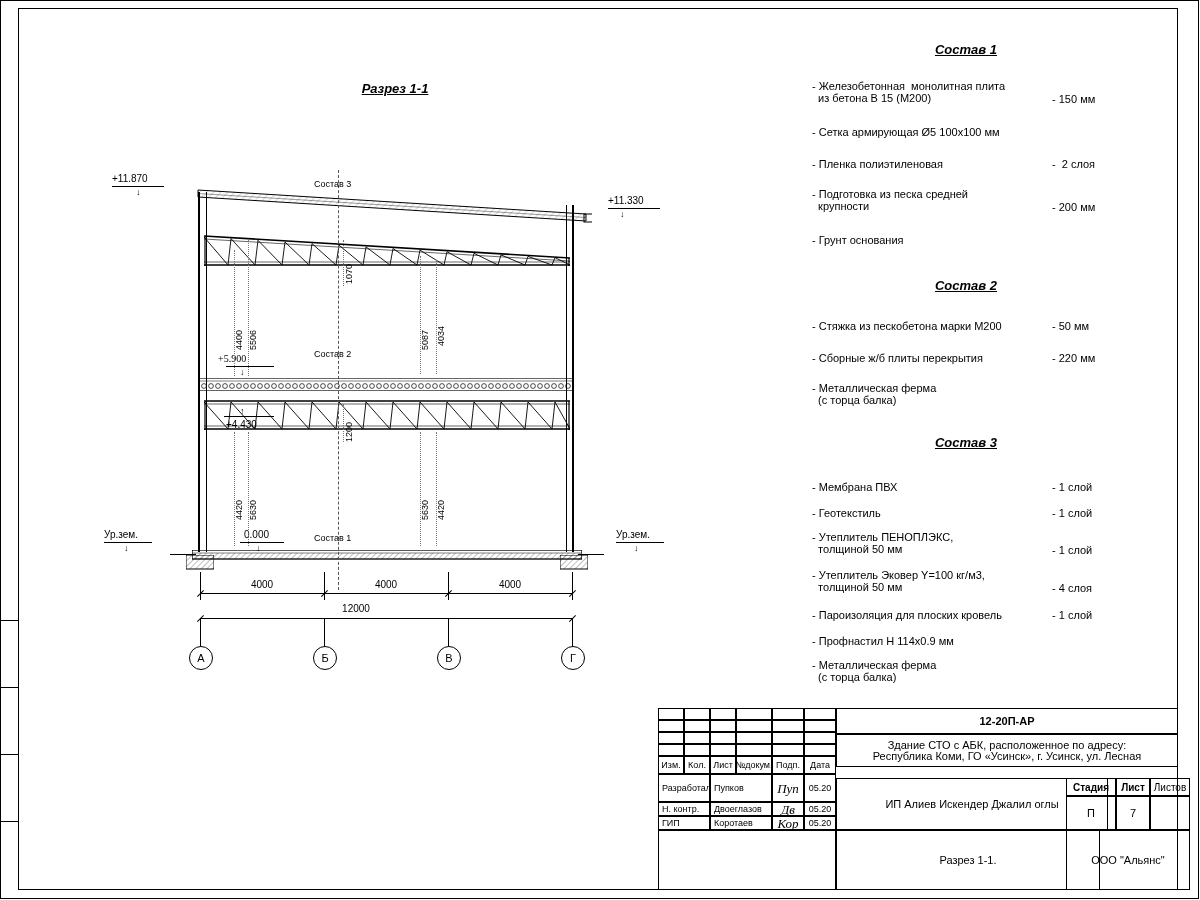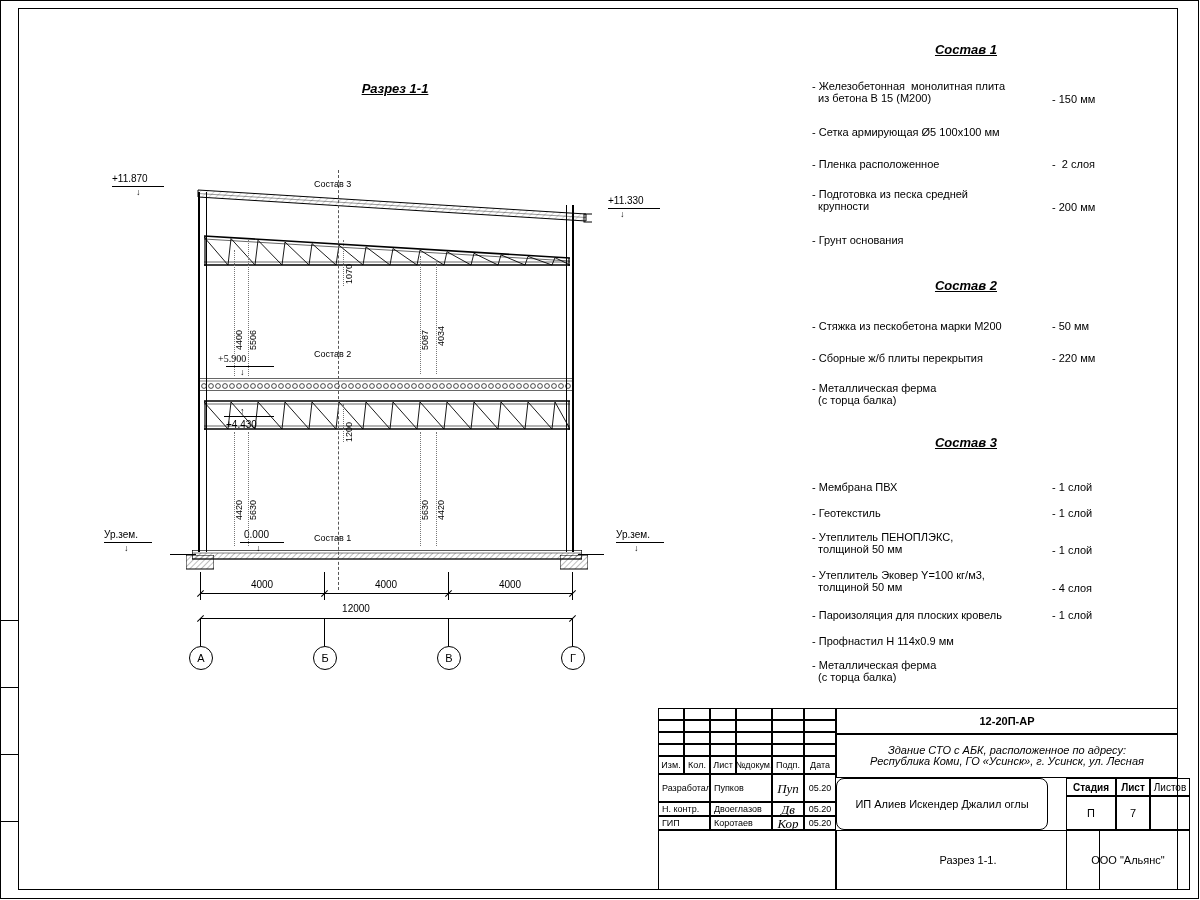--- a/index.html
+++ b/index.html
@@ -359,21 +359,21 @@
   <div class="spec-row two" style="left:812px;top:80px;">
     <span class="lbl">- Железобетонная  монолитная плита
   из бетона В 15 (М200)</span>
     <span class="val">- 150 мм</span>
   </div>
   <div class="spec-row" style="left:812px;top:126px;">
     <span class="lbl">- Сетка армирующая Ø5 100х100 мм</span>
     <span class="val"></span>
   </div>
   <div class="spec-row" style="left:812px;top:158px;">
-    <span class="lbl">- Пленка расположенное</span>
+    <span class="lbl">- Пленка полиэтиленовая</span>
     <span class="val">-  2 слоя</span>
   </div>
   <div class="spec-row two" style="left:812px;top:188px;">
     <span class="lbl">- Подготовка из песка средней
   крупности</span>
     <span class="val">- 200 мм</span>
   </div>
   <div class="spec-row" style="left:812px;top:234px;">
     <span class="lbl">- Грунт основания</span>
     <span class="val"></span>
@@ -481,24 +481,24 @@
     <div class="cell l" style="left:0;top:108px;width:52px;height:14px;font-size:9px;">ГИП</div>
     <div class="cell l" style="left:52px;top:108px;width:62px;height:14px;font-size:9px;">Коротаев</div>
     <div class="cell" style="left:114px;top:108px;width:32px;height:14px;">
       <span class="sig">Кор</span>
     </div>
     <div class="cell" style="left:146px;top:108px;width:32px;height:14px;font-size:9px;">05.20</div>
 
     <div class="cell" style="left:0;top:122px;width:178px;height:60px;"></div>
 
     <div class="cell big" style="left:178px;top:0;width:342px;height:26px;">12-20П-АР</div>
-    <div class="cell mid" style="left:178px;top:26px;width:342px;height:44px;white-space:pre-line;padding:0 20px;font-style:italic;">Здание СТО с АБК, расположенное по адресу:
+    <div class="cell mid" style="left:178px;top:26px;width:342px;height:33px;white-space:pre-line;padding:0 20px;">Здание СТО с АБК, расположенное по адресу:
 Республика Коми, ГО «Усинск», г. Усинск, ул. Лесная</div>
 
-    <div class="cell mid" style="left:178px;top:70px;width:212px;height:52px;padding:0 4px;border-radius:8px;">ИП Алиев Искендер Джалил оглы</div>
+    <div class="cell mid" style="left:178px;top:70px;width:272px;height:52px;padding:0 4px;">ИП Алиев Искендер Джалил оглы</div>
     <div class="cell mid" style="left:178px;top:122px;width:264px;height:60px;">Разрез 1-1.</div>
 
     <div class="cell" style="left:408px;top:70px;width:50px;height:18px;font-size:10px;font-weight:bold;">Стадия</div>
     <div class="cell" style="left:458px;top:70px;width:34px;height:18px;font-size:10px;font-weight:bold;">Лист</div>
     <div class="cell" style="left:492px;top:70px;width:40px;height:18px;font-size:10px;font-weight:normal;">Листов</div>
 
     <div class="cell mid" style="left:408px;top:88px;width:50px;height:34px;">П</div>
     <div class="cell mid" style="left:458px;top:88px;width:34px;height:34px;">7</div>
     <div class="cell mid" style="left:492px;top:88px;width:40px;height:34px;"></div>
 

